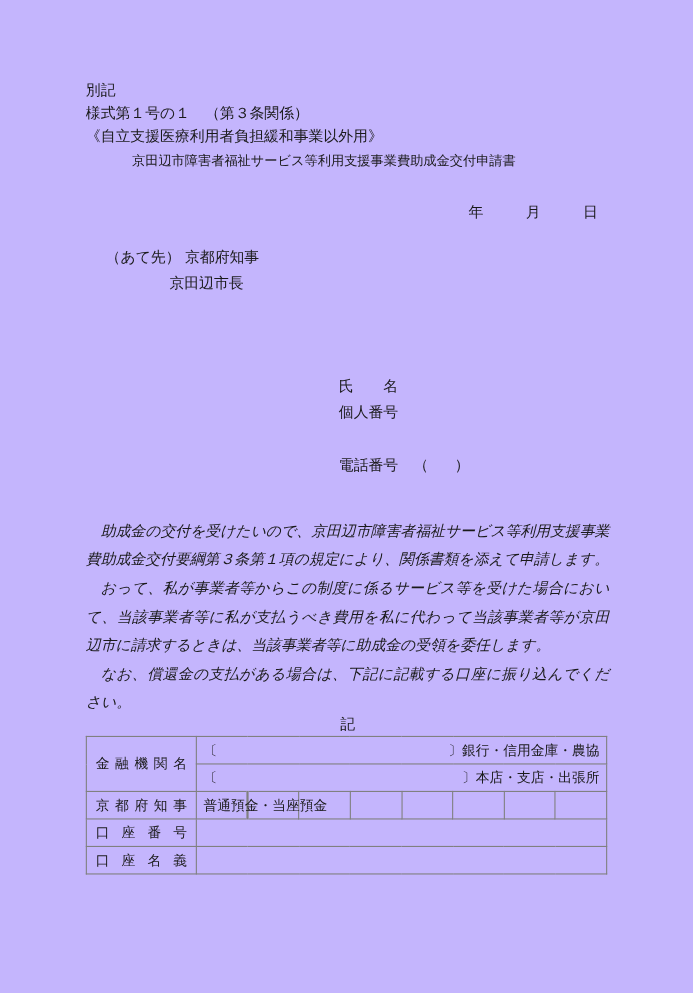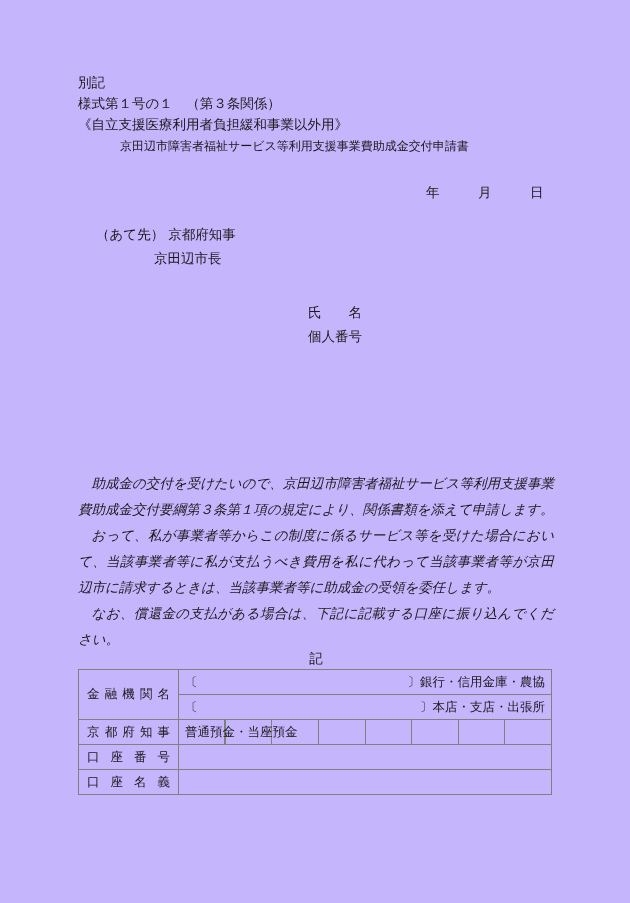--- a/index.html
+++ b/index.html
@@ -67,21 +67,21 @@
     font-size: 13.5px;
     line-height: 24px;
   }
   .addressee .to-label { margin-right: 4px; }
   .addressee .row2 { padding-left: 58px; }
 
   
   .applicant {
     position: absolute;
     left: 308px;
-    top: 300px;
+    top: 339px;
     font-size: 13.5px;
     line-height: 24px;
   }
   .applicant .fld {
     display: block;
     white-space: nowrap;
   }
   .spread-4 {
     display: inline-block;
     width: 4em;
@@ -186,20 +186,21 @@
 
   <div class="addressee">
     <div><span class="to-label">（あて先）</span><span>京都府知事</span></div>
     <div class="row2"><span>京田辺市長</span></div>
   </div>
 
   <div class="applicant">
     <span class="fld"><span class="spread-4">氏名</span></span>
     <span class="fld"><span class="spread-4">個人番号</span></span>
     <div class="gap"></div>
+    <span class="fld"><span class="spread-4">電話番号</span><span class="phone-paren"><span>（</span><span class="pgap"></span><span>）</span></span></span>
   </div>
 
   <div class="body-text">
     <p>助成金の交付を受けたいので、京田辺市障害者福祉サービス等利用支援事業費助成金交付要綱第３条第１項の規定により、関係書類を添えて申請します。</p>
     <p>おって、私が事業者等からこの制度に係るサービス等を受けた場合において、当該事業者等に私が支払うべき費用を私に代わって当該事業者等が京田辺市に請求するときは、当該事業者等に助成金の受領を委任します。</p>
     <p>なお、償還金の支払がある場合は、下記に記載する口座に振り込んでください。</p>
   </div>
 
   <div class="ki-heading">記</div>
 

